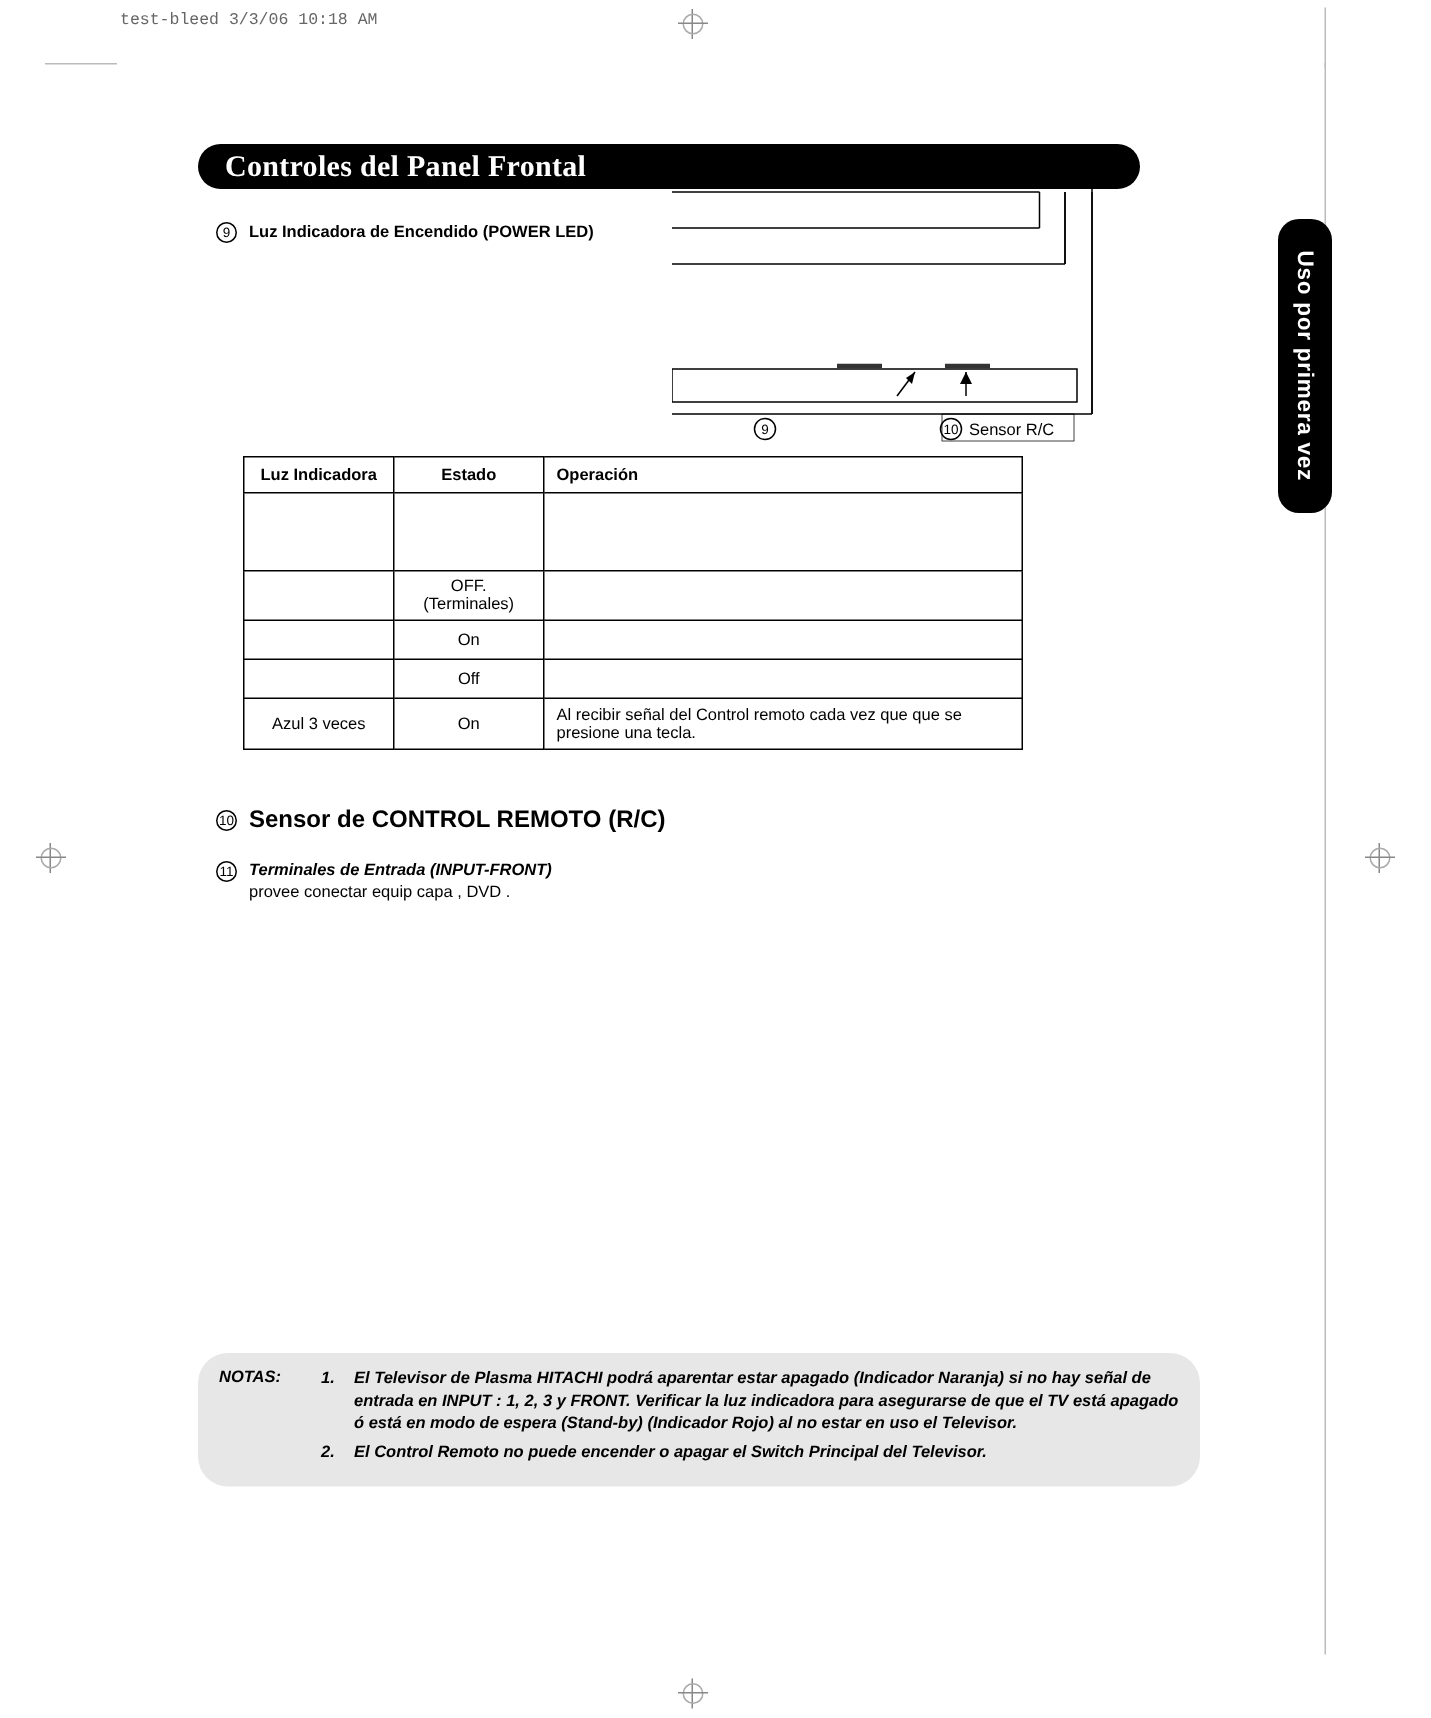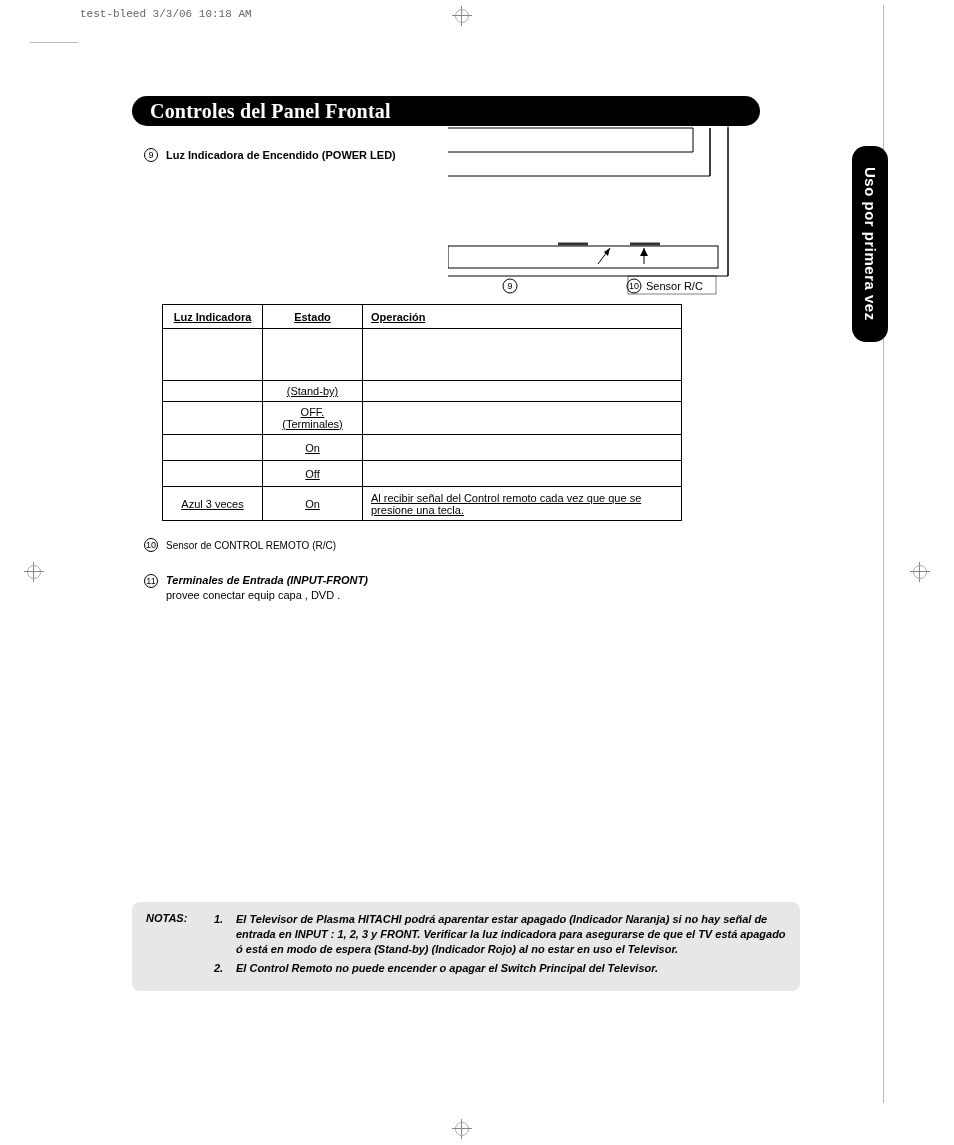--- a/index.html
+++ b/index.html
@@ -146,58 +146,57 @@
   }
   table.led {
     border-collapse: collapse;
     width: 100%;
     font-size: 11px;
   }
   table.led th, table.led td {
     border: 1px solid #000;
     padding: 4px 8px;
     vertical-align: middle;
-    text-decoration: underline;
   }
   table.led th {
     font-weight: 700;
     text-align: center;
     height: 24px;
   }
   table.led .col-luz { width: 100px; text-align:center; }
   table.led .col-est { width: 100px; text-align:center; }
   table.led .col-op  { text-align:left; }
   table.led td.tall { height: 52px; }
   table.led td.mid  { height: 26px; }
 
   .item10 {
     position: absolute;
     top: 496px;
     left: 66px;
     display:flex; align-items:center; gap:8px;
   }
-  .item10 .lbl { font-weight:400; font-size:10px; }
+  .item10 .lbl { font-weight:700; font-size:16px; }
 
   .item11 {
     position: absolute;
     top: 532px;
     left: 66px;
     display:flex; align-items:flex-start; gap:8px;
   }
   .item11 .col { font-size:11px; }
   .item11 .lbl { font-weight:700; font-size:11px; display:block;font-style:italic; }
   .item11 .body { font-size:11px; line-height:1.35; margin-top:2px; max-width:520px; }
 
   .notes {
     position: absolute;
     top: 860px;
     left: 54px;
     width: 668px;
     background: #e7e7e7;
-    border-radius: 8px;
+    border-radius: 20px;
     padding: 10px 14px 12px 14px;
     font-size: 11px;
     font-style: italic;
     font-weight: 700;
     display: flex;
     gap: 12px;
   }
   .notes .nl { width: 56px; flex:0 0 auto; }
   .notes ol { list-style: none; }
   .notes li { display:flex; gap:8px; line-height:1.35; margin-bottom:4px; }
@@ -295,25 +294,20 @@
         </tr>
       </thead>
       <tbody>
         <tr>
           <td class="col-luz tall"></td>
           <td class="col-est tall"></td>
           <td class="col-op  tall"></td>
         </tr>
         <tr>
           <td class="col-luz"></td>
-          <td class="col-est">(Stand-by)</td>
-          <td class="col-op"></td>
-        </tr>
-        <tr>
-          <td class="col-luz"></td>
           <td class="col-est">OFF. (Terminales)</td>
           <td class="col-op"></td>
         </tr>
         <tr>
           <td class="col-luz mid"></td>
           <td class="col-est mid">On</td>
           <td class="col-op  mid"></td>
         </tr>
         <tr>
           <td class="col-luz mid"></td>

